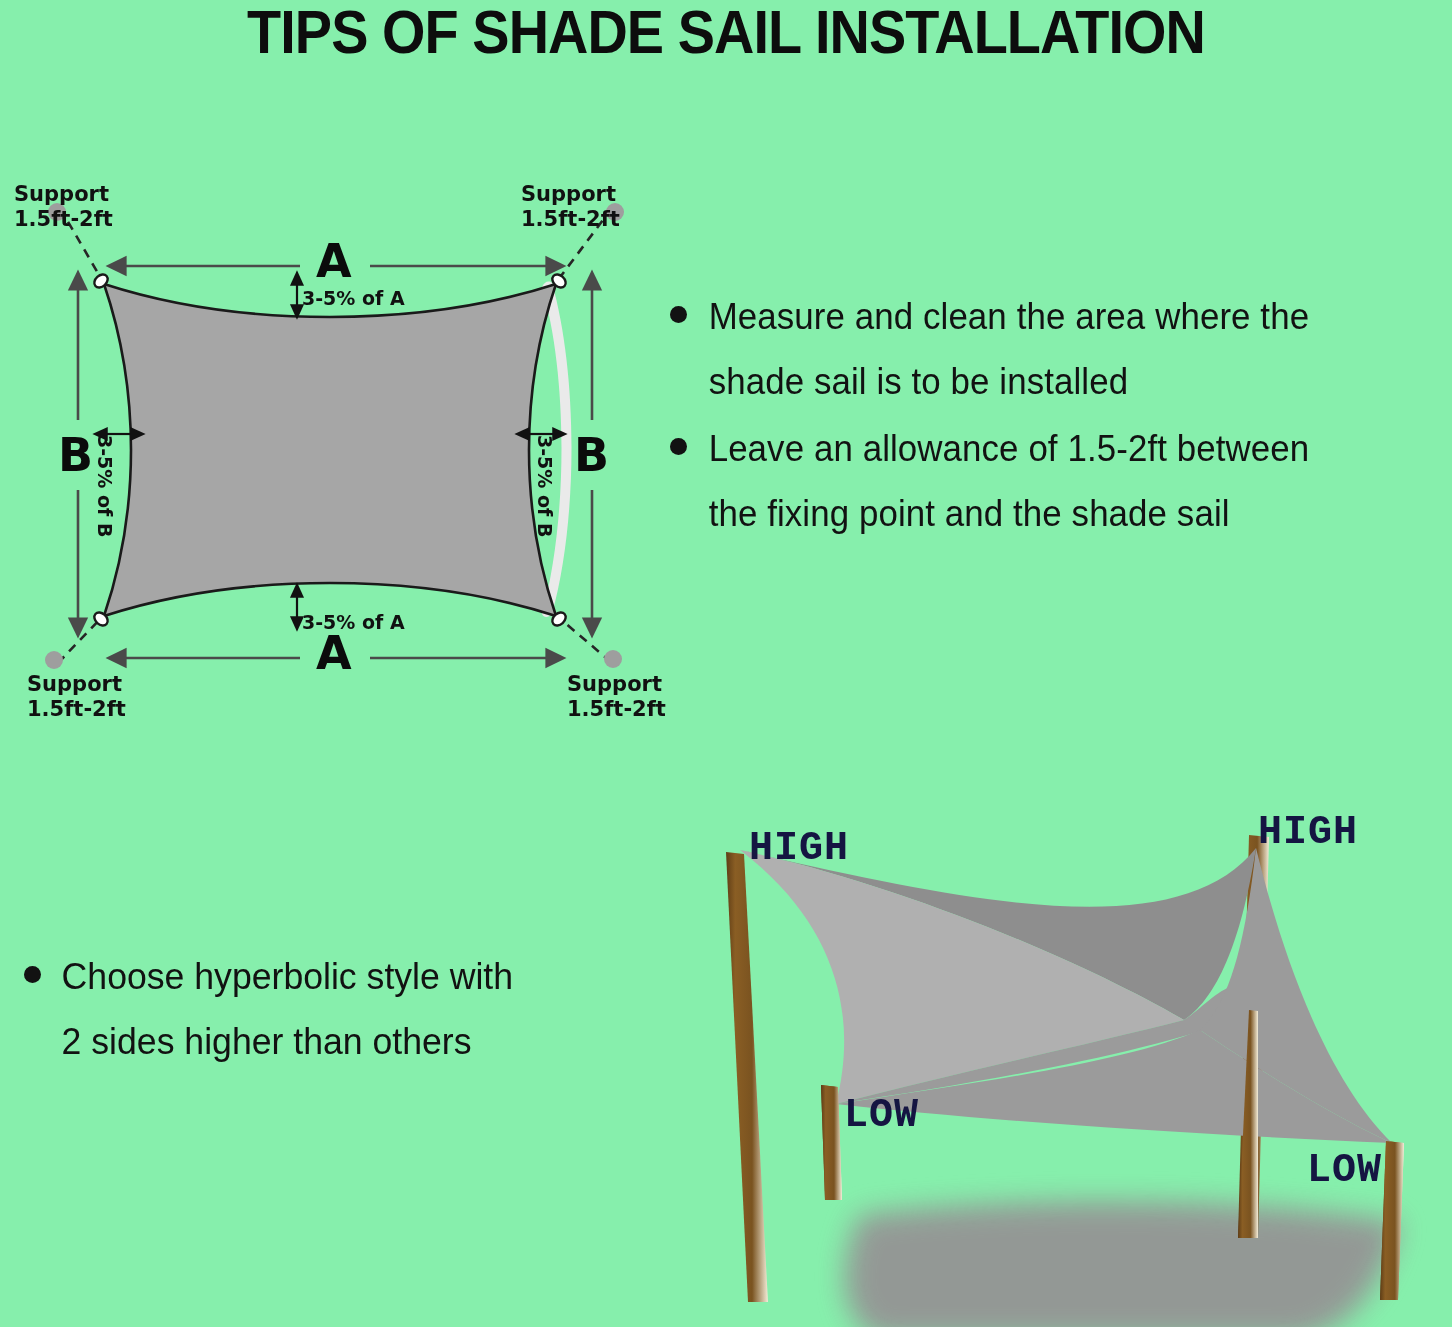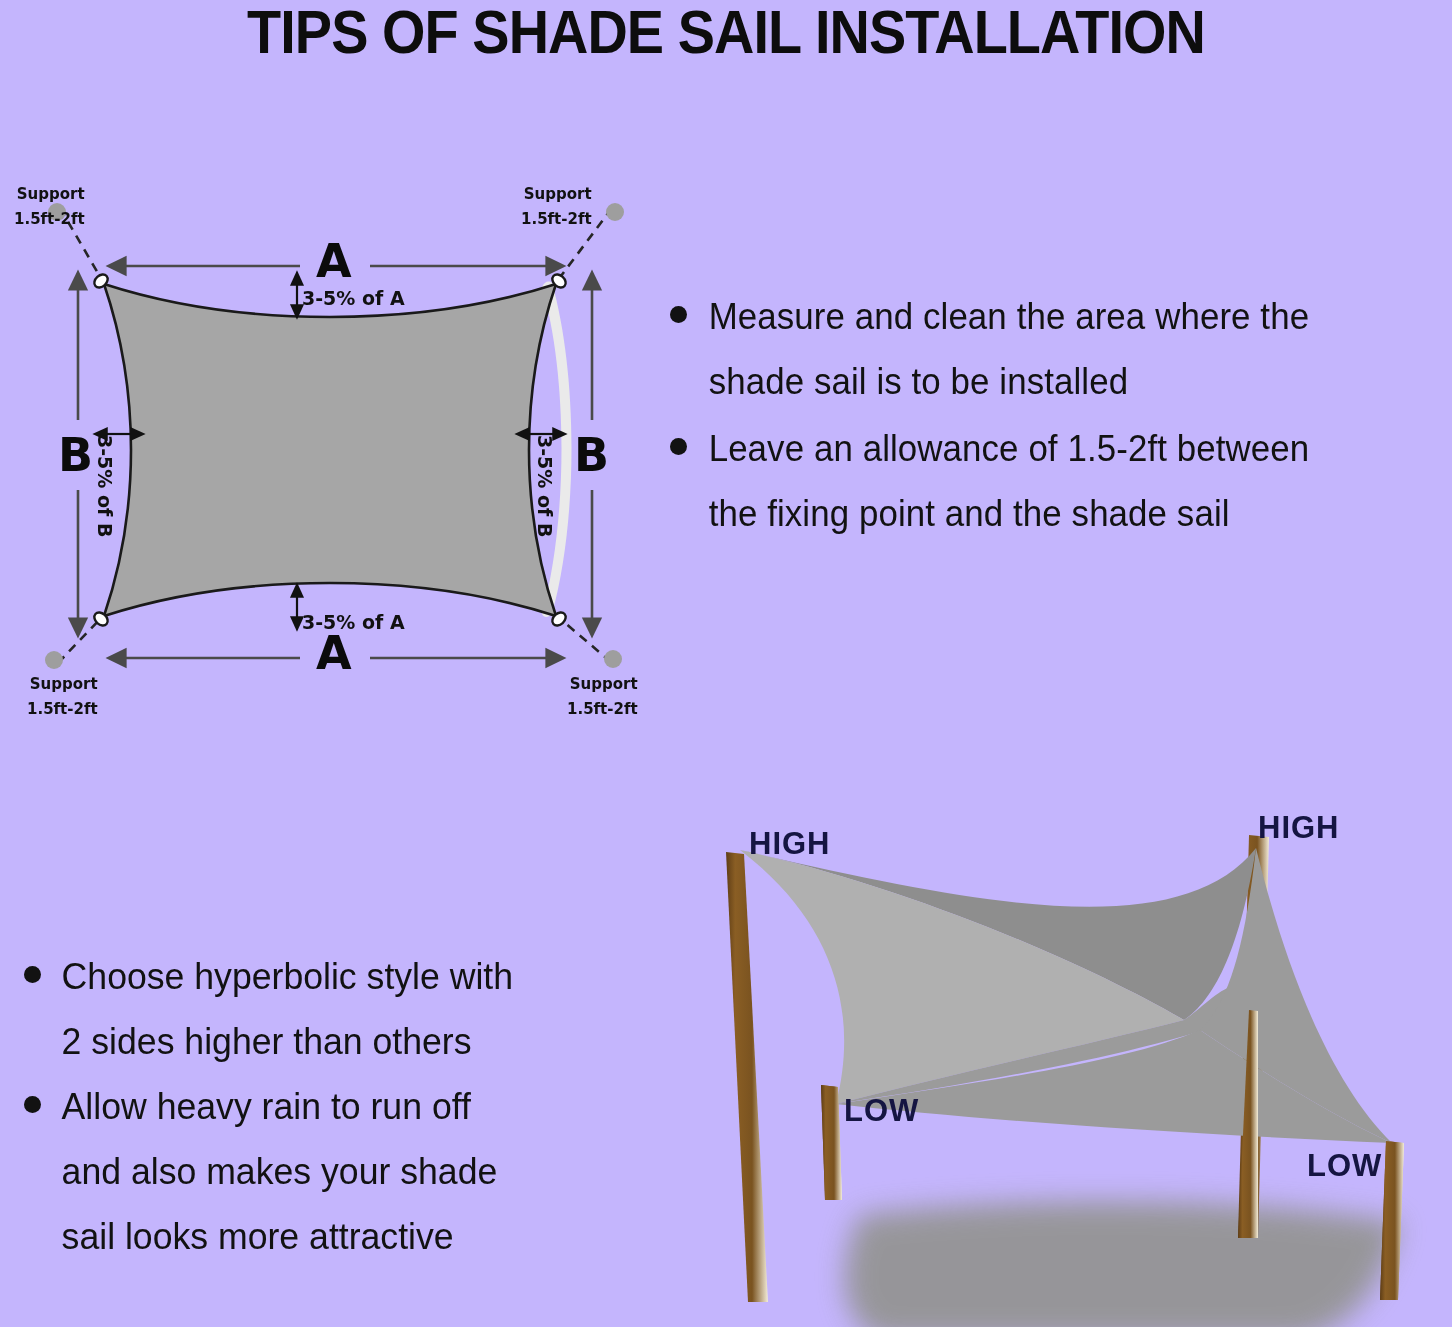--- a/index.html
+++ b/index.html
@@ -5,21 +5,21 @@
 <style>
   html, body {
     margin: 0;
     padding: 0;
     background: #ffffff;
   }
   #page {
     position: relative;
     width: 1452px;
     height: 1327px;
-    background: #c4b5fd;
+    background: #86efac;
     overflow: hidden;
     font-family: "Liberation Sans", sans-serif;
   }
 
   
   #title {
     position: absolute;
     left: 0;
     top: -4px;
     width: 1452px;
@@ -113,45 +113,45 @@
 
   
   .dim-label {
     position: absolute;
     font-family: "DejaVu Sans", sans-serif;
     font-weight: bold;
     color: #111111;
     white-space: nowrap;
   }
   .support-label {
-    font-size: 15px;
+    font-size: 21px;
     line-height: 25px;
-    text-align: right;
+    text-align: left;
   }
   .big-letter {
     font-size: 46px;
     font-weight: bold;
     font-family: "DejaVu Sans", sans-serif;
     color: #0b0b0b;
   }
   .pct-label {
     font-size: 19px;
     font-weight: bold;
     font-family: "DejaVu Sans", sans-serif;
     color: #111111;
     white-space: nowrap;
   }
   .pct-rot {
     transform: rotate(90deg);
     transform-origin: 0 0;
   }
   .hl-label {
     position: absolute;
-    font-family: Liberation Sans, sans-serif;
-    font-size: 31px;
+    font-family: Liberation Mono, monospace;
+    font-size: 40px;
     font-weight: bold;
     letter-spacing: 1px;
     color: #151542;
     white-space: nowrap;
   }
 </style>
 </head>
 <body>
 
 <div id="page">
@@ -269,26 +269,20 @@
 the fixing point and the shade sail</span>
     </li>
   </ul>
 
   <ul class="bullet-list" id="tips-bottom">
     <li class="bullet-item">
       <span class="bullet-dot"></span>
       <span class="bullet-text">Choose hyperbolic style with
 2 sides higher than others</span>
     </li>
-    <li class="bullet-item">
-      <span class="bullet-dot"></span>
-      <span class="bullet-text">Allow heavy rain to run off
-and also makes your shade
-sail looks more attractive</span>
-    </li>
   </ul>
 
   <svg class="svg-layer" width="1452" height="1327" viewBox="0 0 1452 1327" style="pointer-events:none;">
 
     <defs>
       <linearGradient id="poleGrad" x1="0" y1="0" x2="1" y2="0">
         <stop offset="0%" stop-color="#5e3d16"></stop>
         <stop offset="22%" stop-color="#8a5e24"></stop>
         <stop offset="62%" stop-color="#7a5320"></stop>
         <stop offset="100%" stop-color="#f3ecd8"></stop>

